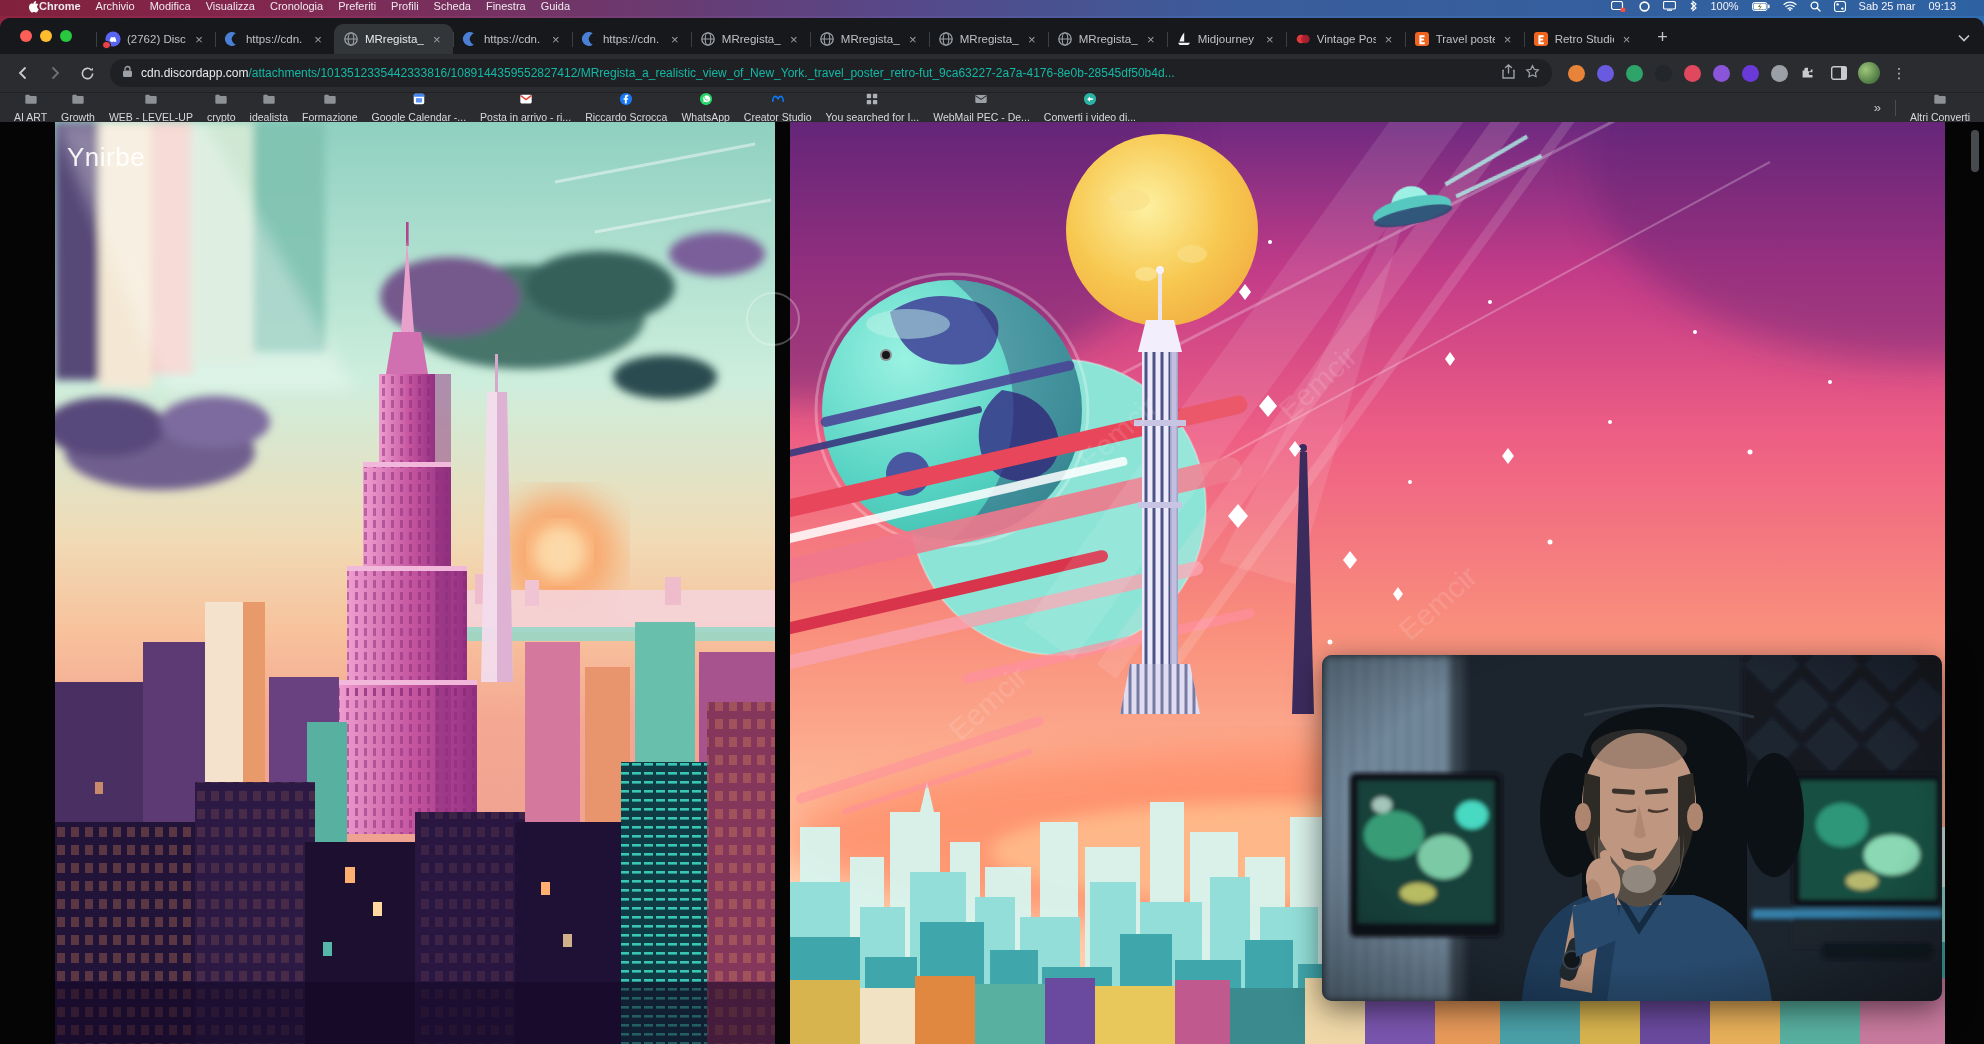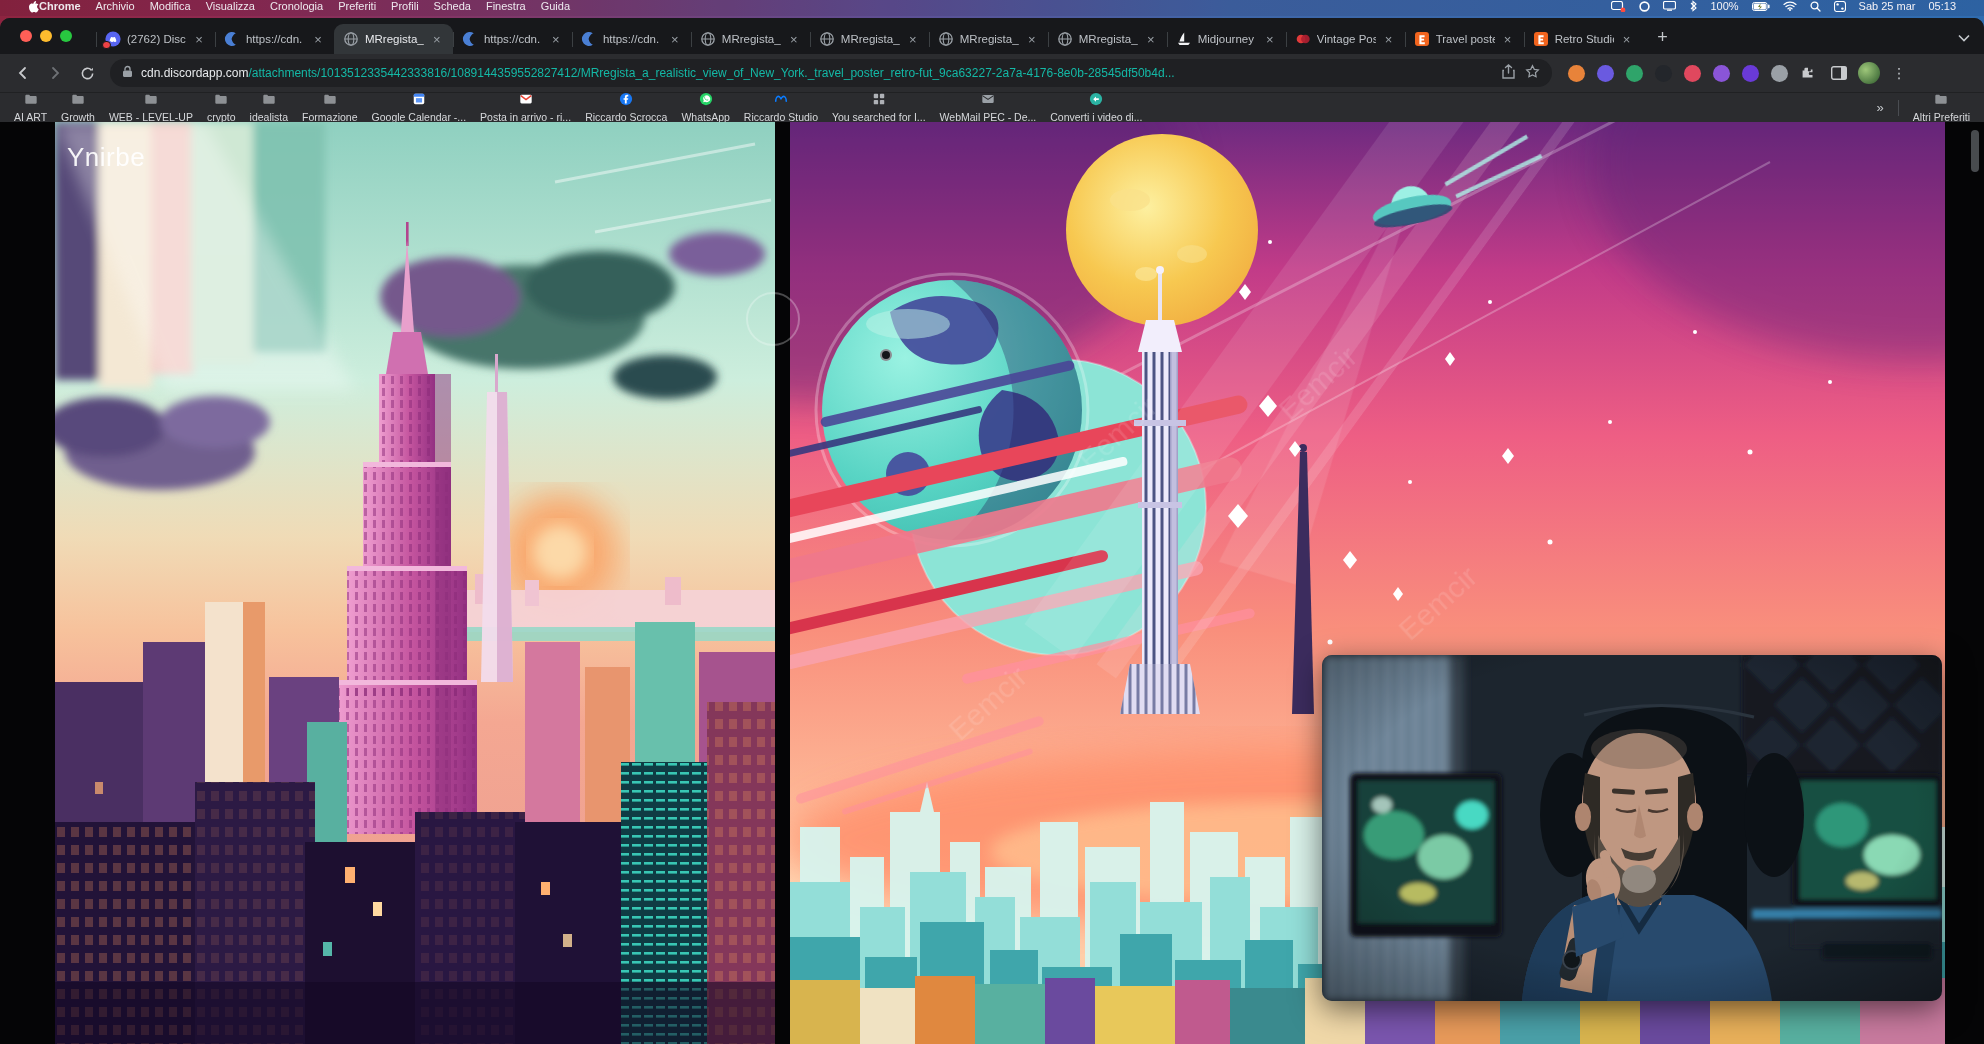--- a/index.html
+++ b/index.html
@@ -139,21 +139,21 @@
           </svg>
         </span>
       <span>
           <svg width="12" height="11" viewBox="0 0 12 11">
             <rect x="0.5" y="0.5" width="11" height="10" rx="2.4" fill="none" stroke="#fff" stroke-width="1.1"></rect>
             <circle cx="3.6" cy="3.4" r="1.2" fill="#fff"></circle>
             <circle cx="8.4" cy="7.6" r="1.2" fill="#fff"></circle>
           </svg>
         </span>
       <span class="mb-date">Sab 25 mar</span>
-      <span class="mb-date">05:13</span>
+      <span class="mb-date">09:13</span>
     </span>
   </div>
 
   <div class="window">
 
     <div class="tabstrip">
       <span class="traffic">
         <span class="light" style="background:#ff5f57"></span>
         <span class="light" style="background:#febc2e"></span>
         <span class="light" style="background:#28c840"></span>
@@ -449,21 +449,21 @@
               </svg>
             </span>
             <span>WhatsApp</span>
           </span>
           <span class="bm">
             <span>
               <svg viewBox="0 0 16 16" style="width: 14px; height: 14px; display: block;">
                 <path d="M2 10.5C2 7.5 3.4 5 5 5s3 2.6 3 3.6C8 7.6 9.4 5 11 5s3 2.5 3 5.5" fill="none" stroke="#0a7cff" stroke-width="1.8" stroke-linecap="round"></path>
               </svg>
             </span>
-            <span>Riccardo Studio</span>
+            <span>Creator Studio</span>
           </span>
           <span class="bm">
             <span>
               <svg viewBox="0 0 16 16" style="width: 14px; height: 14px; display: block;">
                 <g fill="#aeb1b6">
                   <rect x="2" y="2" width="5" height="5" rx="1"></rect>
                   <rect x="9" y="2" width="5" height="5" rx="1"></rect>
                   <rect x="2" y="9" width="5" height="5" rx="1"></rect>
                   <rect x="9" y="9" width="5" height="5" rx="1"></rect>
                 </g>
@@ -490,21 +490,21 @@
             <span>Converti i video di...</span>
           </span>
         </span>
       <span class="bm-spacer"></span>
       <span class="chev2">»</span>
       <span class="bm-sep"></span>
       <span class="bm">
         <svg viewBox="0 0 16 16">
             <path d="M1.5 4.5c0-.8.6-1.4 1.4-1.4h3l1.2 1.4h6c.8 0 1.4.6 1.4 1.4v6c0 .8-.6 1.4-1.4 1.4H2.9c-.8 0-1.4-.6-1.4-1.4z" fill="#8d9094"></path>
           </svg>
-        <span>Altri Preferiti</span>
+        <span>Altri Converti</span>
       </span>
     </div>
 
     <div class="content">
 
       <div class="poster poster-left">
         <svg width="720" height="924" viewBox="0 0 720 924">
           <defs>
             <linearGradient id="skyL" x1="0" y1="0" x2="0" y2="1">
               <stop offset="0" stop-color="#8fd0c0"></stop>

